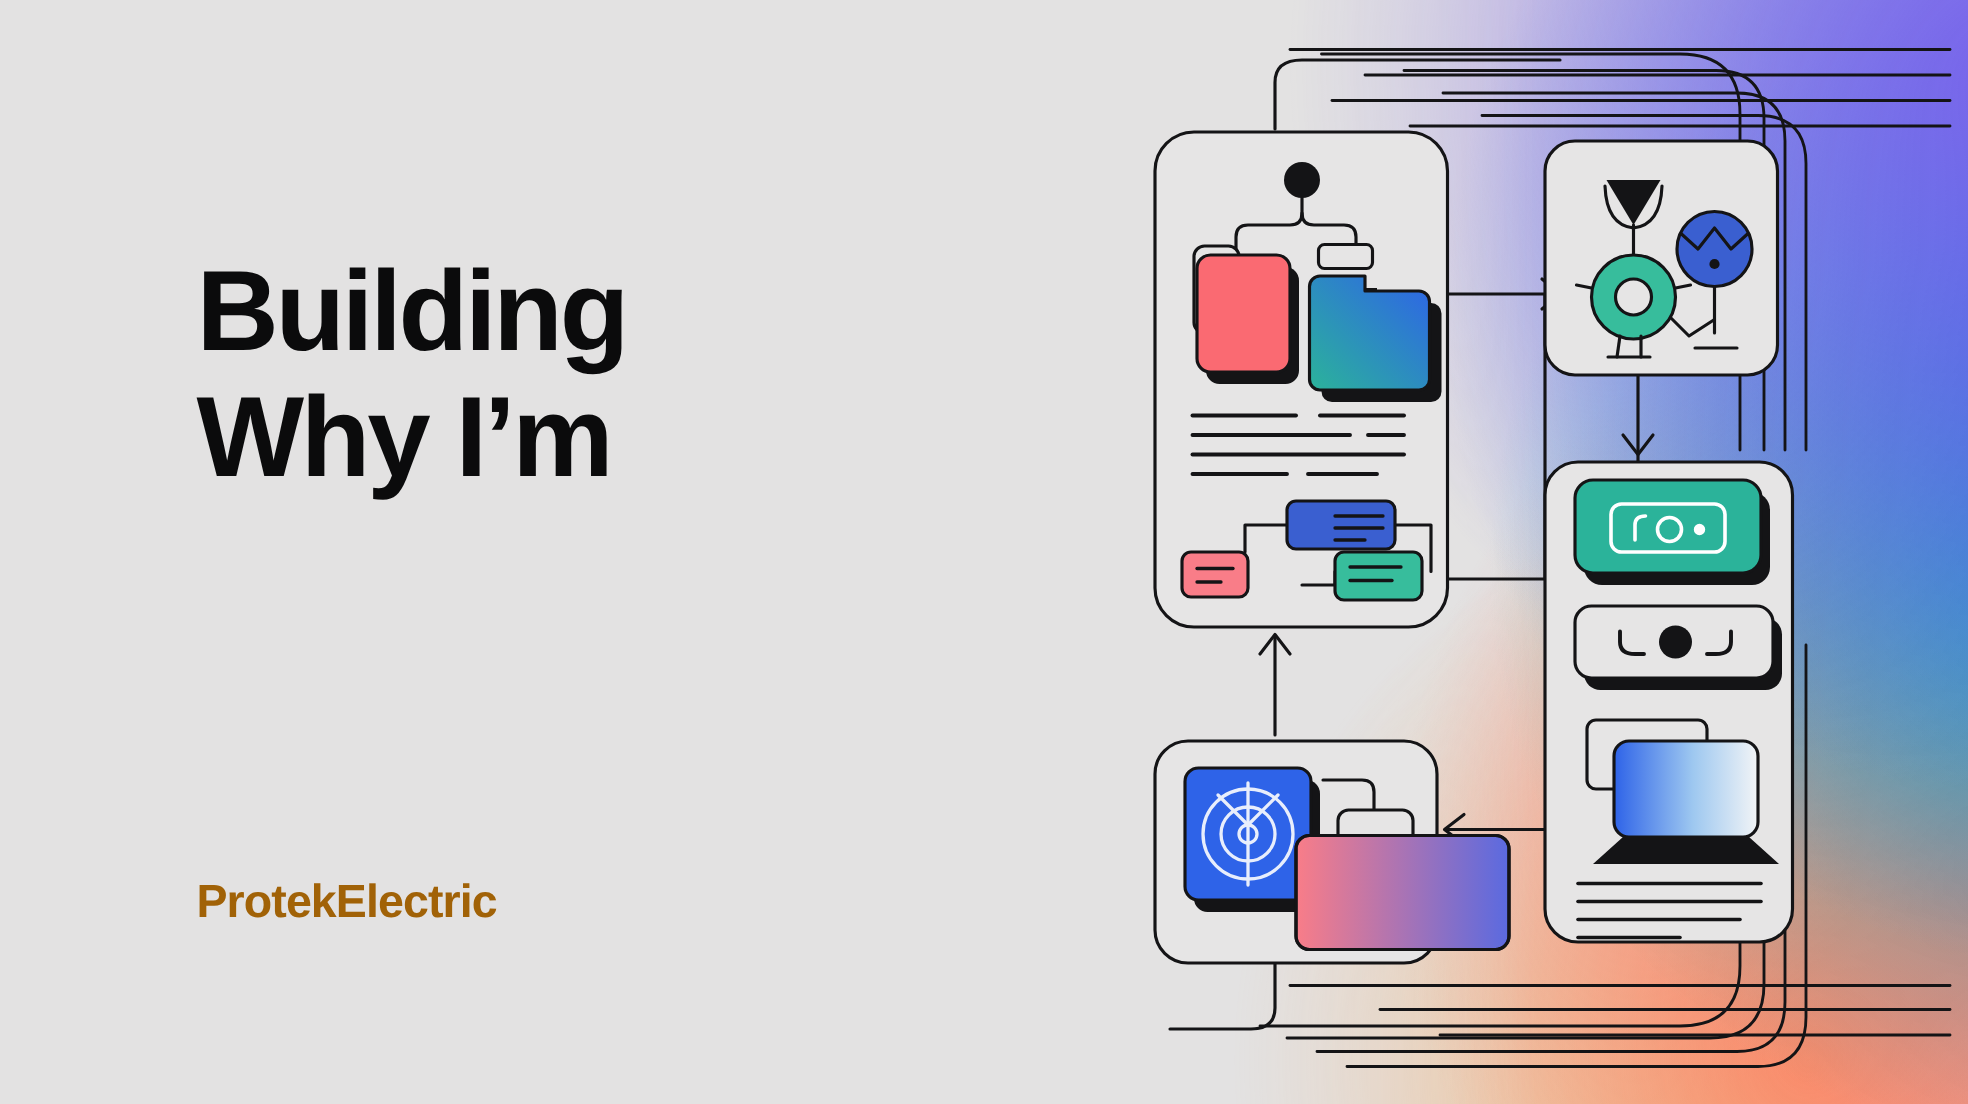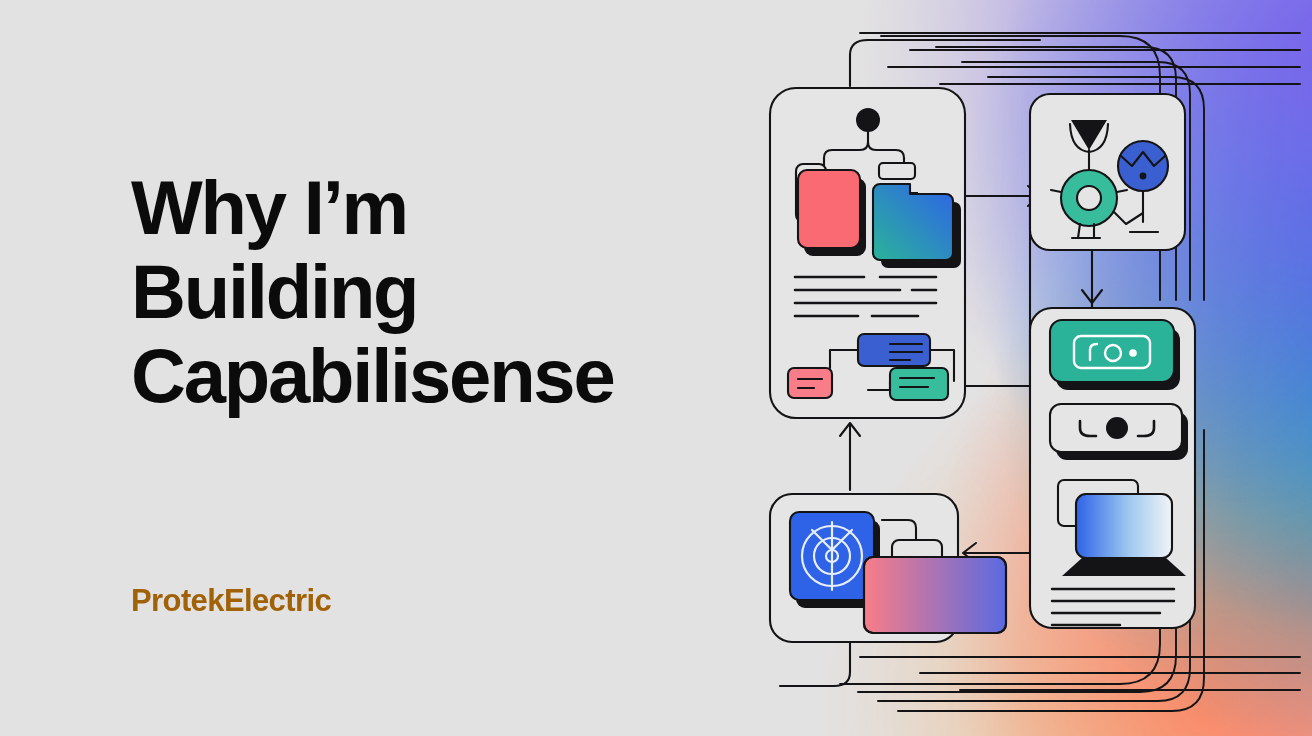--- a/index.html
+++ b/index.html
@@ -45,23 +45,22 @@
 </head>
 <body>
 
 <div id="stage">
 
   <div class="bg-base"></div>
   <div class="bg-wash"></div>
 
   <div class="left-col">
     <h1 class="headline">
+      <span class="ln">Building</span>
       <span class="ln">Why I’m</span>
-      <span class="ln">Building</span>
-      <span class="ln">Capabilisense</span>
     </h1>
     <div class="brand">ProtekElectric</div>
   </div>
 
   <div class="illus">
     <svg width="572" height="736" viewBox="0 0 572 736" fill="none" xmlns="http://www.w3.org/2000/svg">
       <defs>
         <linearGradient id="gTealBlue" x1="0" y1="1" x2="1" y2="0">
           <stop offset="0%" stop-color="#2bb39a"></stop>
             <stop offset="100%" stop-color="#2e63e8"></stop>

